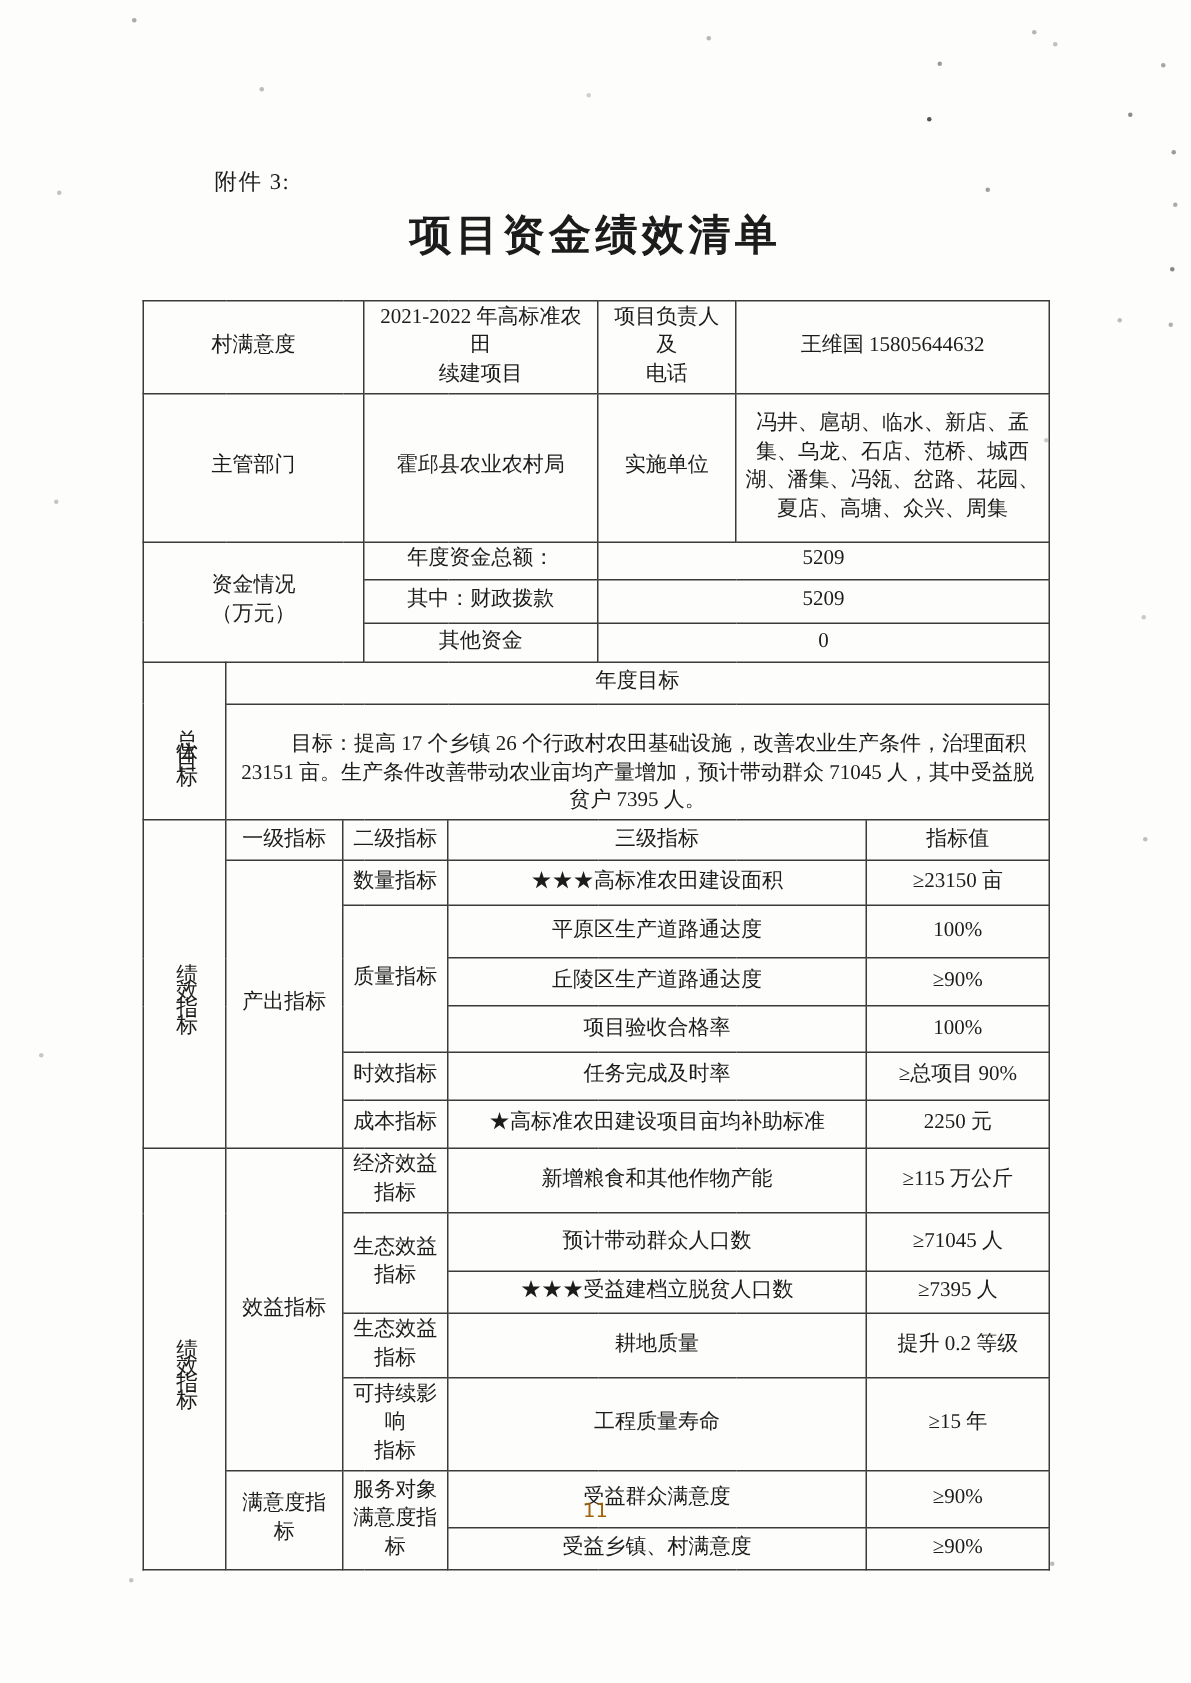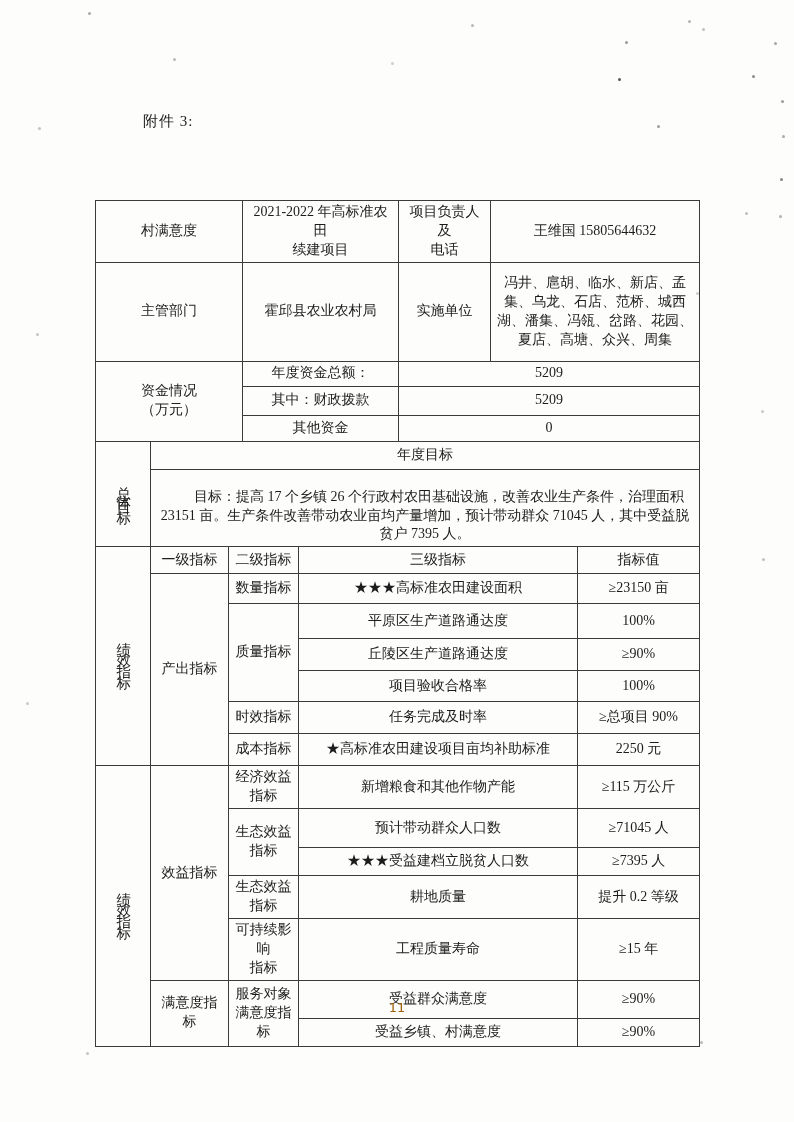--- a/index.html
+++ b/index.html
@@ -50,20 +50,21 @@
   }
 </style>
 </head>
 <body>
 
 <div class="page">
 
   <div class="noise"></div>
 
   <div class="attachment">附件 3:</div>
+  <div class="doc-title">项目资金绩效清单</div>
 
   <table class="main">
     <colgroup>
       <col style="width:55px">
         <col style="width:78px">
         <col style="width:14px">
         <col style="width:56px">
       <col style="width:100px">
         <col style="width:92px">
         <col style="width:87px">

